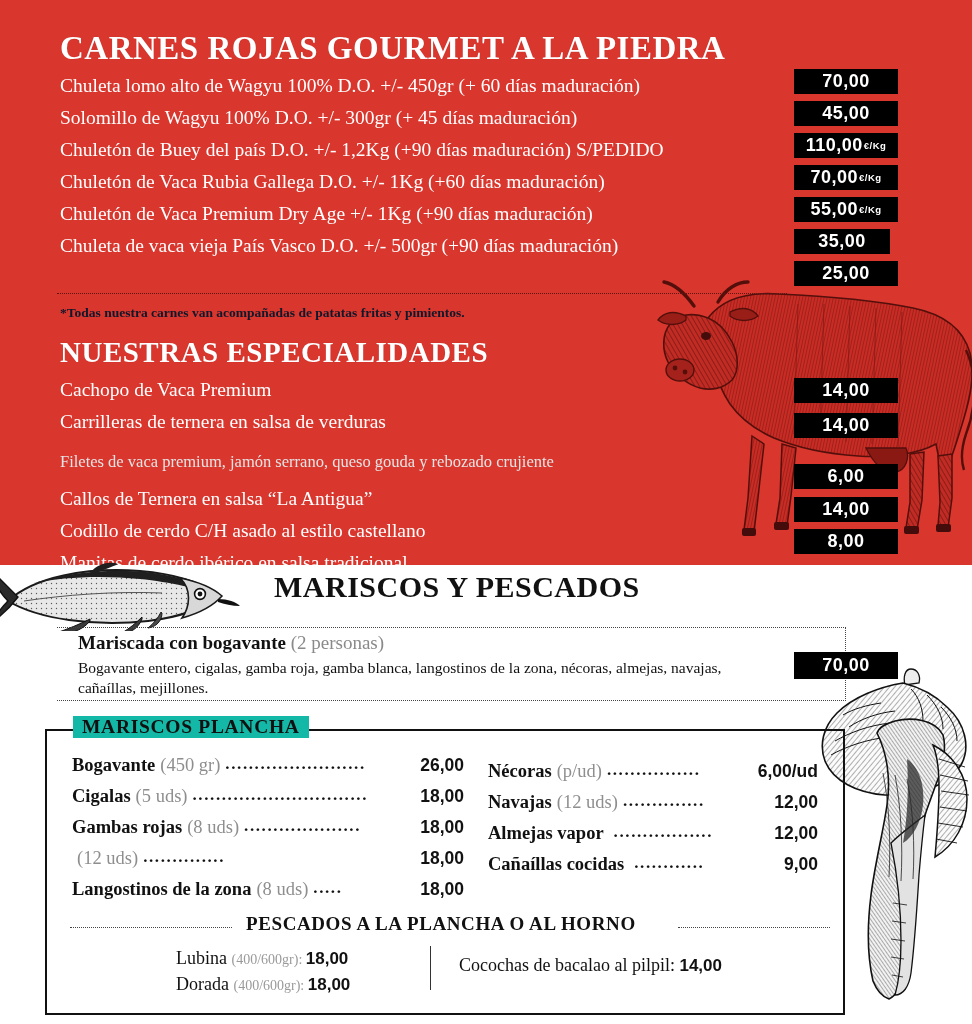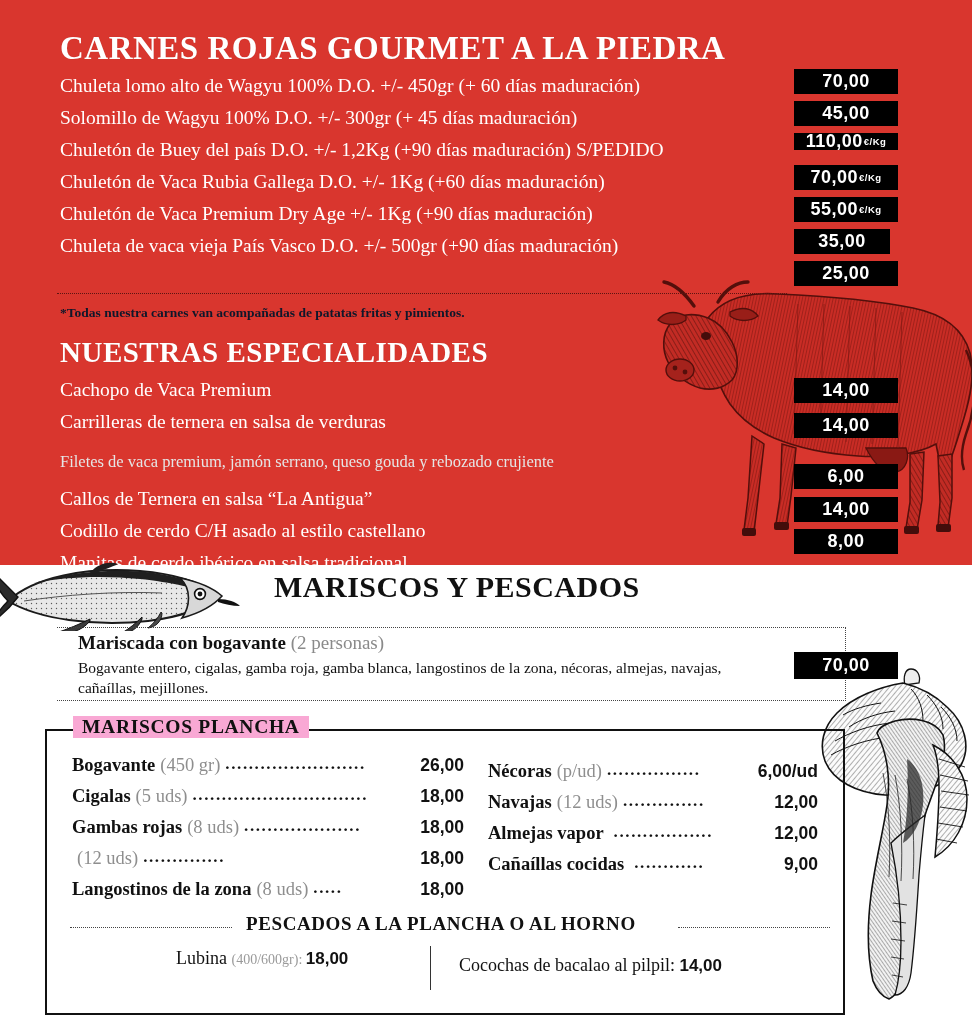--- a/index.html
+++ b/index.html
@@ -177,21 +177,21 @@
   
   .sea-frame {
     position: absolute;
     left: 45px; top: 729px;
     width: 800px; height: 286px;
     border: 2.5px solid #111;
   }
   .frame-label {
     position: absolute;
     left: 73px; top: 716px;
-    background: #f9a8d4;
+    background: #14b8a6;
     padding: 0 9px;
     font-size: 19.5px;
     font-weight: bold;
     letter-spacing: 0.7px;
     color: #111;
     white-space: nowrap;
   }
   .frame-rule {
     position: absolute;
     left: 320px; top: 729px;
@@ -348,21 +348,21 @@
       <div class="meat-line">Chuletón de Vaca Premium Dry Age +/- 1Kg (+90 días maduración)</div>
       <div class="meat-line">Chuleta de vaca vieja País Vasco D.O. +/- 500gr (+90 días maduración)</div>
     </div>
 
     <div class="pricebox" style="left:794px; top:69px; width:104px; height:25px;">
       <span>70,00</span>
     </div>
     <div class="pricebox" style="left:794px; top:101px; width:104px; height:25px;">
       <span>45,00</span>
     </div>
-    <div class="pricebox" style="left:794px; top:133px; width:104px; height:17px;">
+    <div class="pricebox" style="left:794px; top:133px; width:104px; height:25px;">
       <span>110,00</span>
         <span class="unit">€/Kg</span>
     </div>
     <div class="pricebox" style="left:794px; top:165px; width:104px; height:25px;">
       <span>70,00</span>
         <span class="unit">€/Kg</span>
     </div>
     <div class="pricebox" style="left:794px; top:197px; width:104px; height:25px;">
       <span>55,00</span>
         <span class="unit">€/Kg</span>
@@ -576,20 +576,24 @@
 
   <div class="pesc-rule-left"></div>
   <div class="pesc-rule-right"></div>
   <div id="pesc-title">PESCADOS A LA PLANCHA O AL HORNO</div>
 
   <div class="pesc-left">
     <div class="pesc-row">
       <span class="nm">Lubina</span>
       <span class="qty">(400/600gr): </span><span class="pr">18,00</span>
     </div>
+    <div class="pesc-row">
+      <span class="nm">Dorada</span>
+      <span class="qty">(400/600gr): </span><span class="pr">18,00</span>
+    </div>
   </div>
 
   <div class="pesc-div"></div>
 
   <div class="pesc-right">
     <span>Cocochas de bacalao al pilpil:</span>
     <span class="pr">14,00</span>
   </div>
 
 </div>

